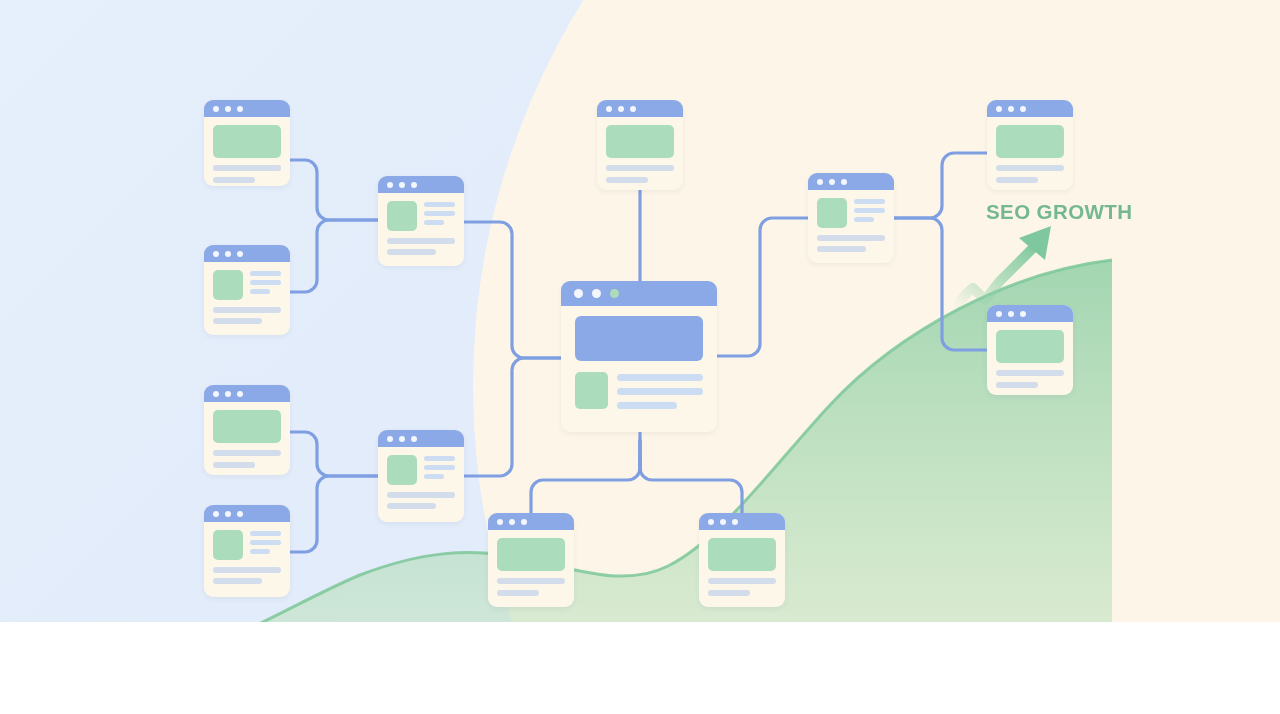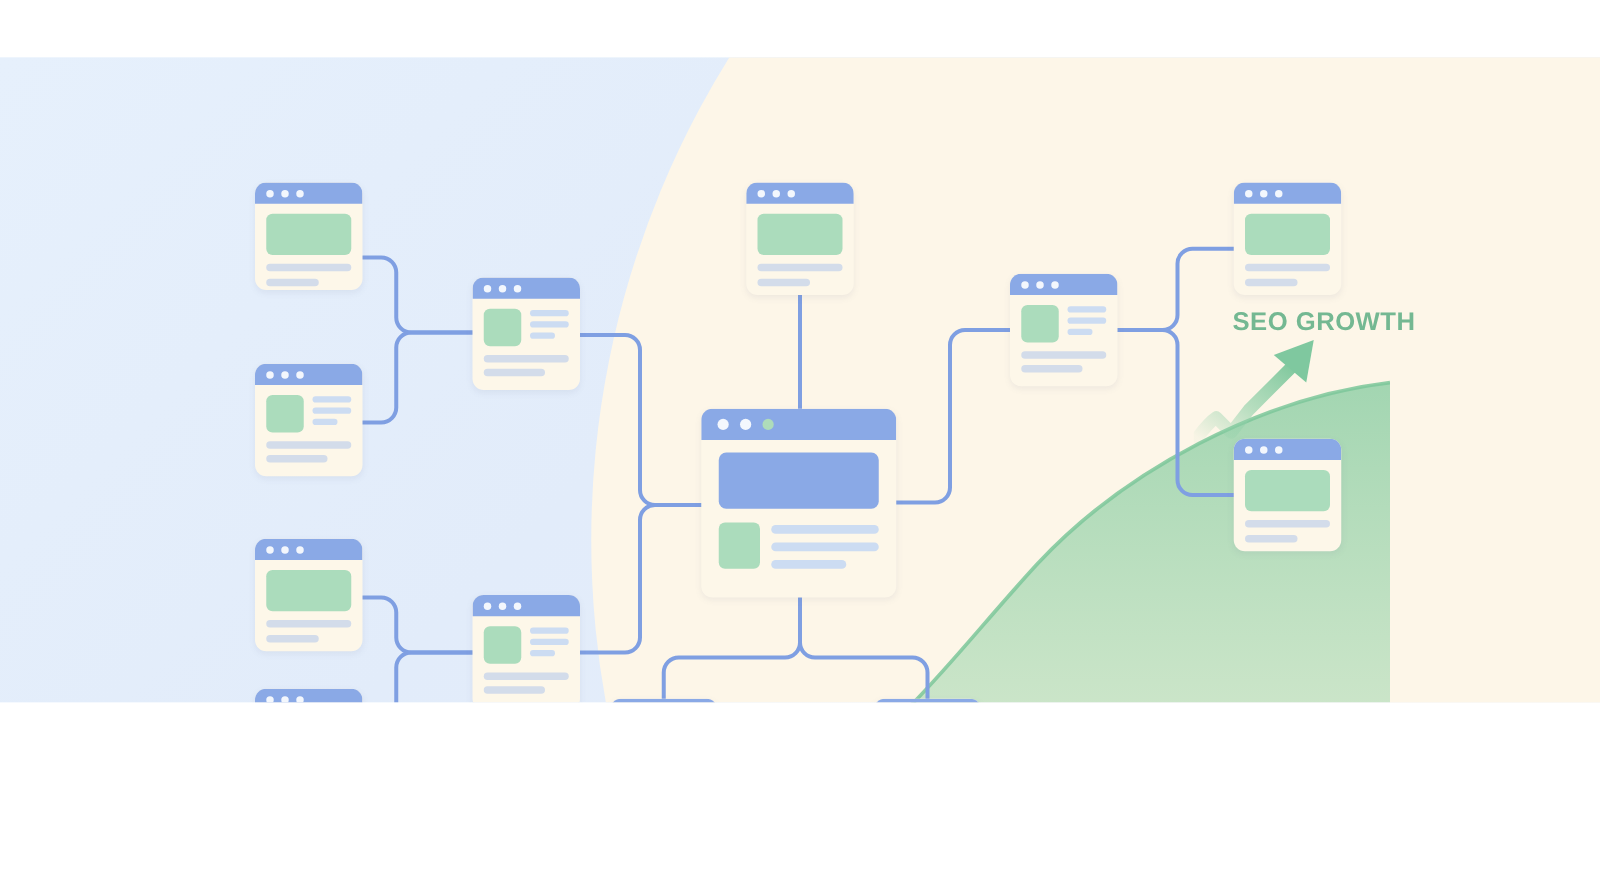--- a/index.html
+++ b/index.html
@@ -1,23 +1,22 @@
 <!DOCTYPE html>
 <html><head>
 <meta charset="utf-8">
 <style>
   html,body{margin:0;padding:0;background:#fff;}
   body{font-family:"Liberation Sans","DejaVu Sans",sans-serif;}
 
   #stage{
     position:relative;
-    width:1280px;height:516px;
+    width:1280px;height:622px;
     overflow:hidden;
     background:#e4effb;
-    margin-top:46px;
   }
 
   
   .bg-base{
     position:absolute;inset:0;
     background:linear-gradient(135deg,#e6f0fc 0%,#e2ecfa 45%,#e7eefa 100%);
   }
   .bg-cream-circle{
     position:absolute;
     left:473px;top:-344px;

